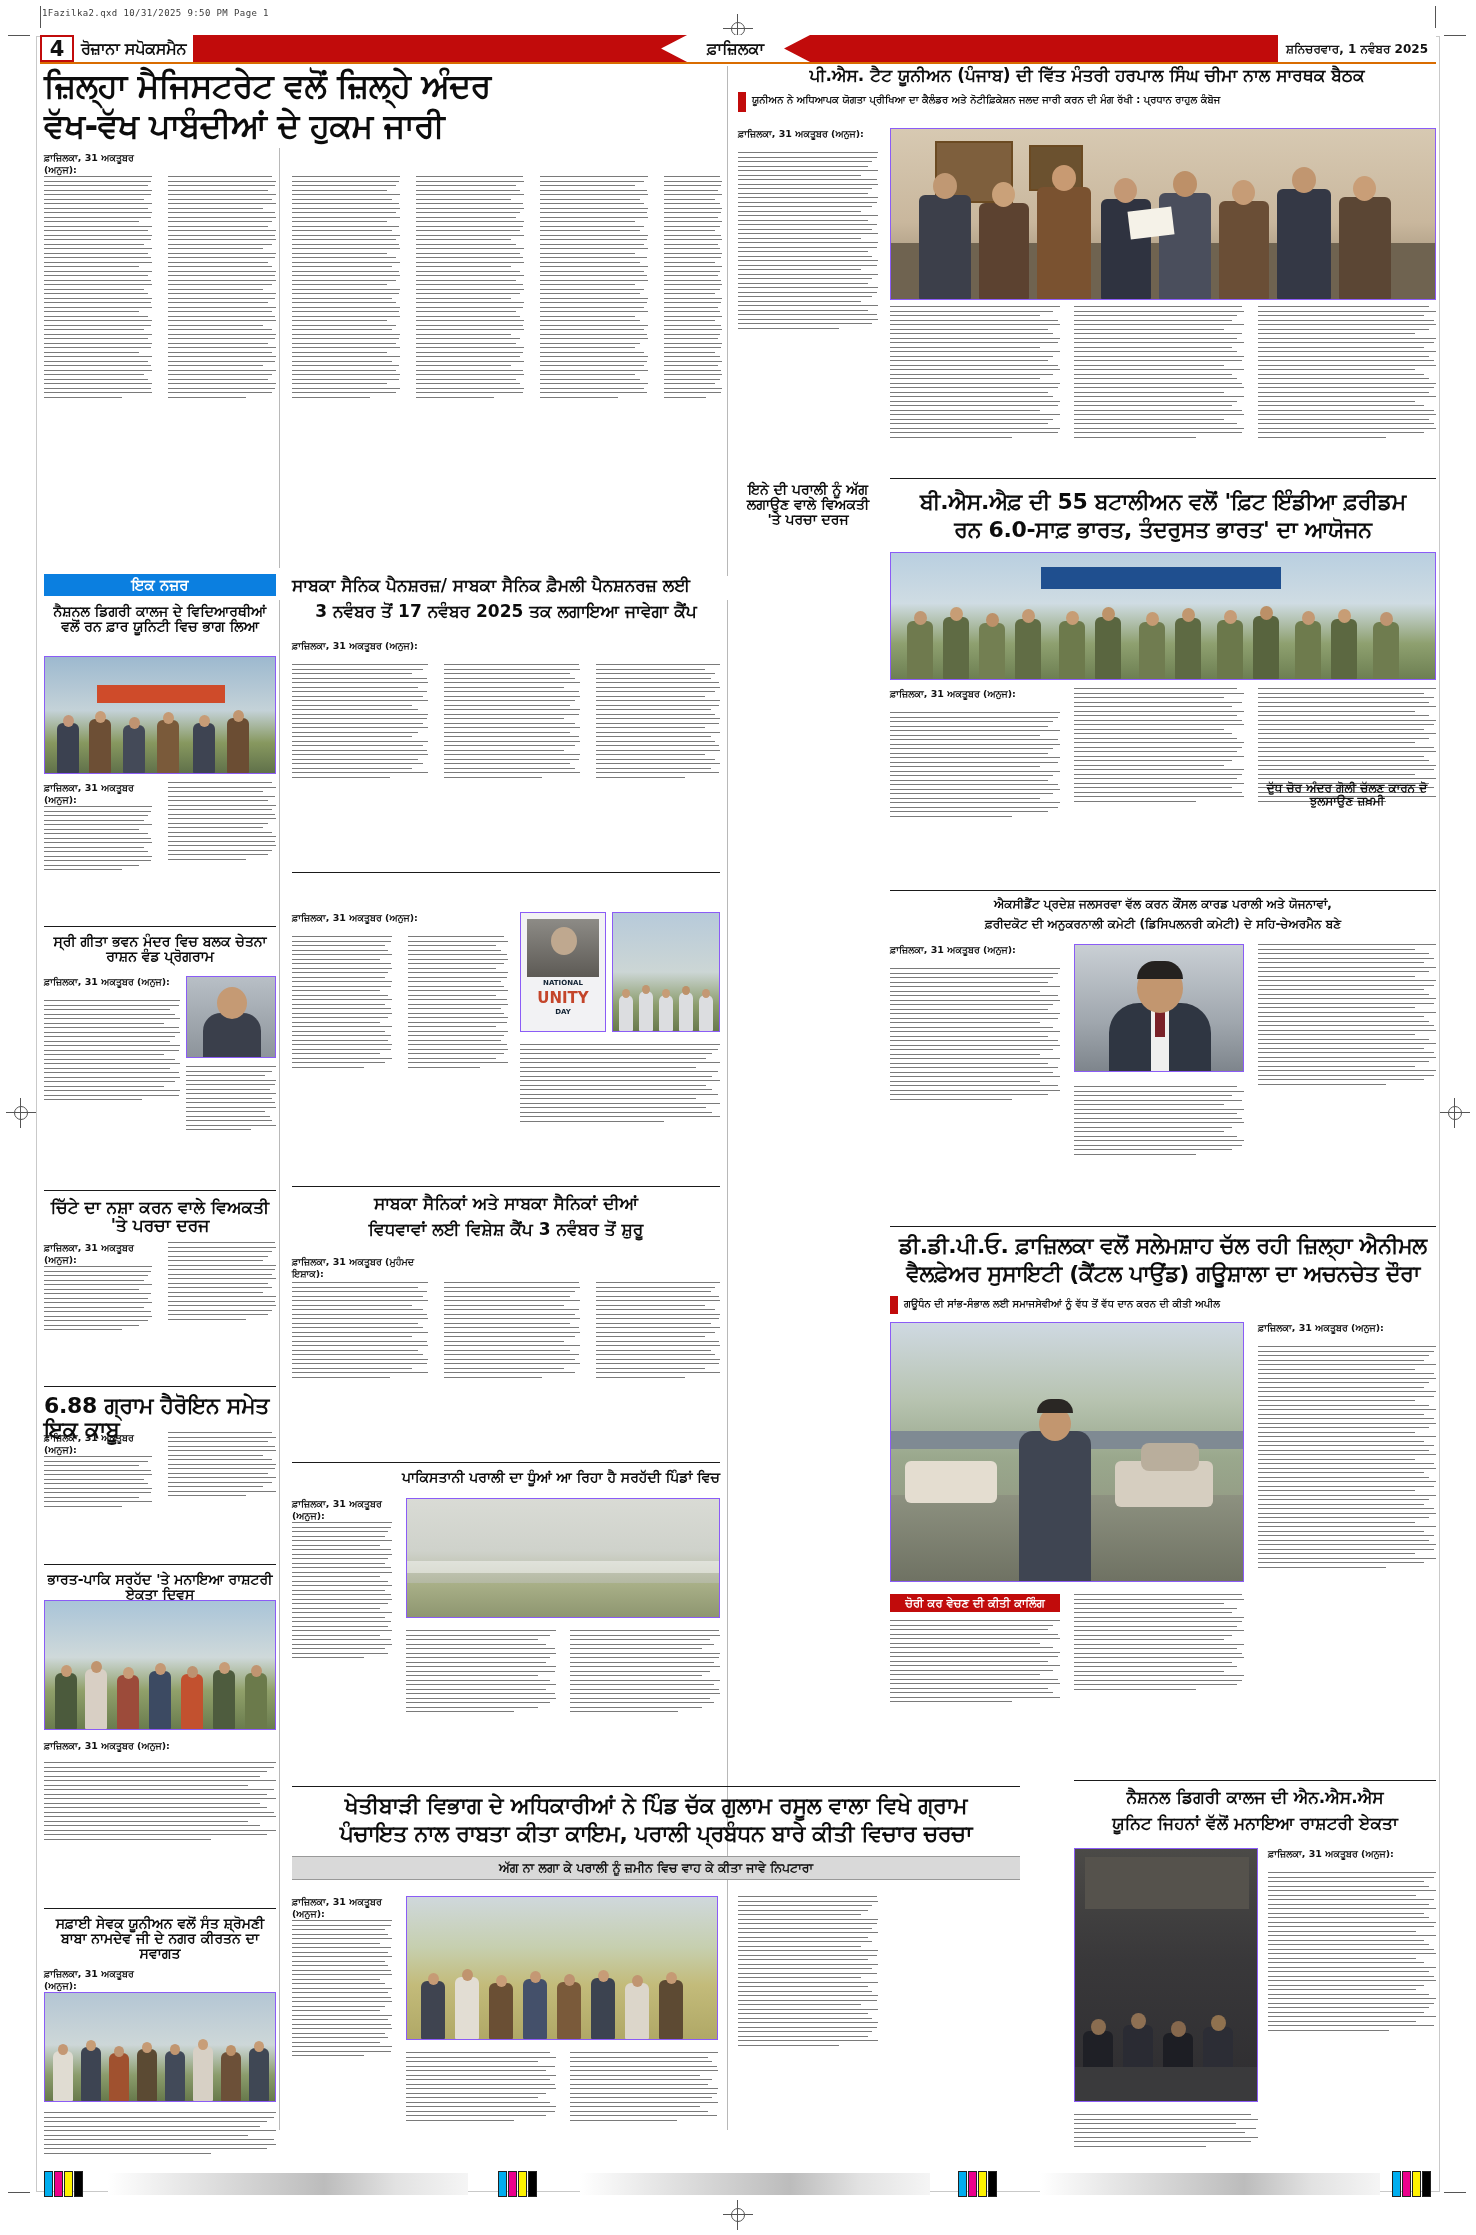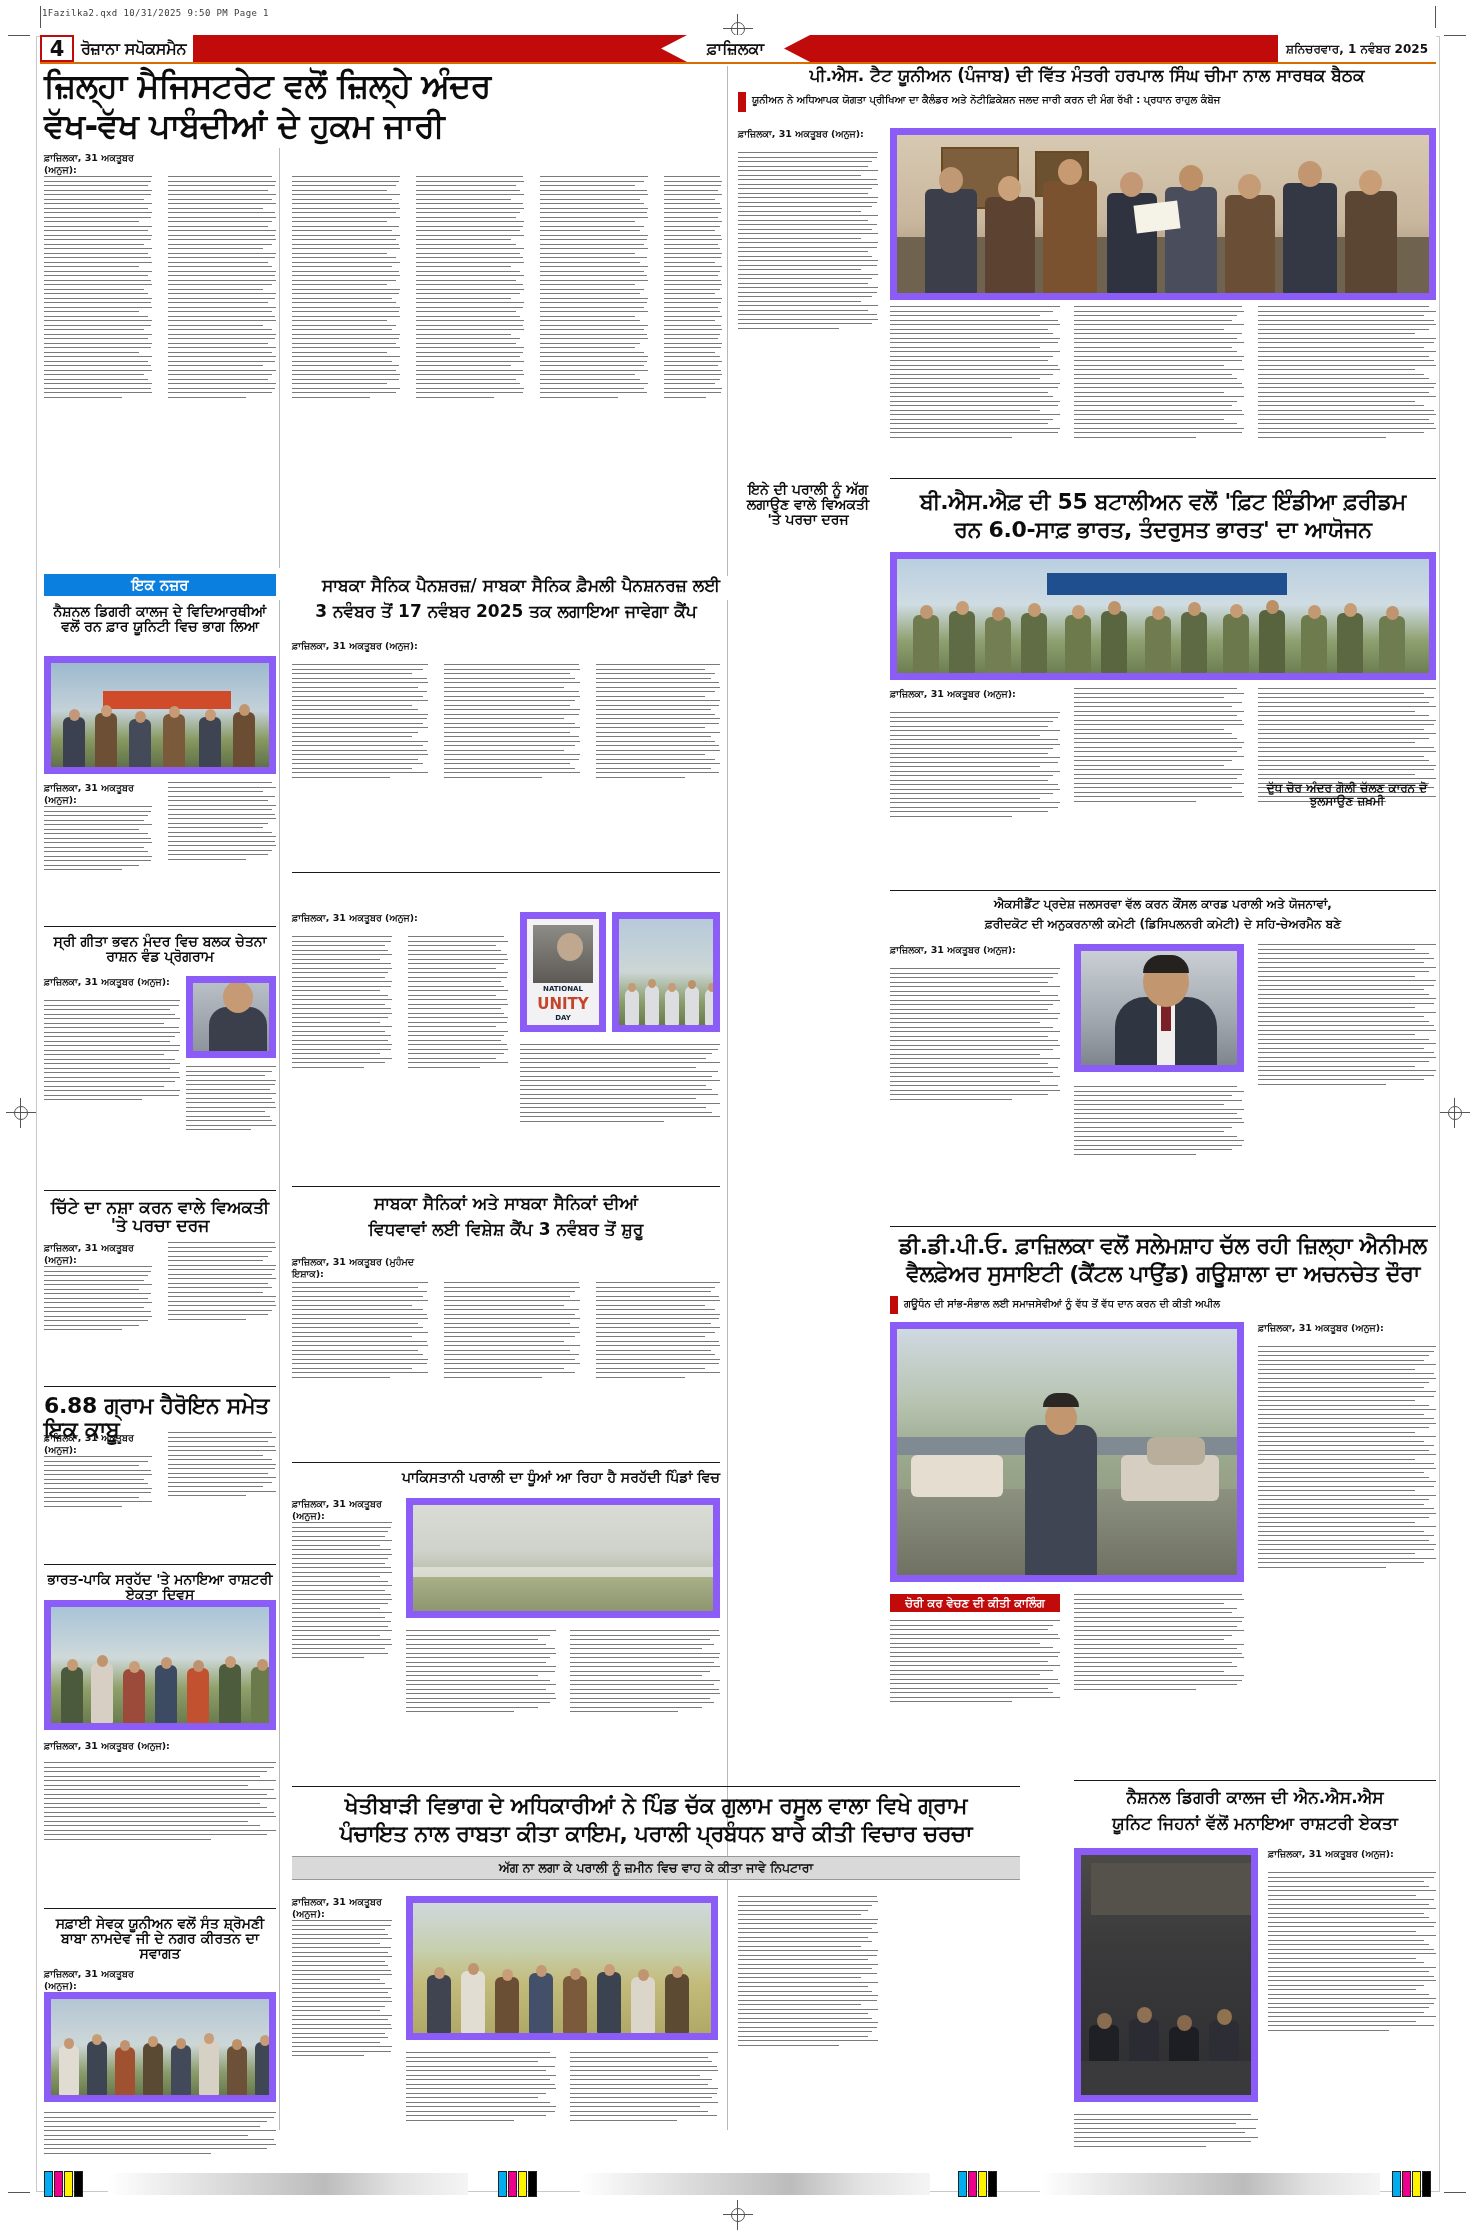--- a/index.html
+++ b/index.html
@@ -68,21 +68,21 @@
   .body { position:absolute; overflow:hidden; }
   .body .ln { height:1px; background:#5d5d5d; margin-bottom:4.05px; opacity:.82; }
   .body .ln.s1{ width:100%; } .body .ln.s2{ width:96%; } .body .ln.s3{ width:99%; }
   .body .ln.s4{ width:88%; } .body .ln.s5{ width:93%; } .body .ln.s6{ width:72%; }
   .body.dense .ln { margin-bottom:3.5px; }
 
   .dateline { position:absolute; font-size:9.5px; font-weight:bold; color:#111;
               line-height:1.3; }
 
   
-  .photo { position:absolute; overflow:hidden; border:7px solid #8b5cf6; }
+  .photo { position:absolute; overflow:hidden; border:1px solid #8b5cf6; }
   .photo .sky { position:absolute; inset:0; }
   .photo .fig { position:absolute; bottom:0; border-radius:6px 6px 1px 1px; }
   .photo .head { position:absolute; border-radius:50%; }
   .photo .frameart { position:absolute; border:2px solid #6b4a22; }
   .photo .band { position:absolute; left:0; right:0; }
 </style>
 </head>
 <body>
 
 <div class="page">
@@ -1038,21 +1038,21 @@
       <div class="ln s2"></div>
       <div class="ln s5"></div>
     <div class="ln s1"></div>
       <div class="ln s4"></div>
       <div class="ln s3"></div>
       <div class="ln s1"></div>
     <div class="ln s2"></div>
       <div class="ln s6"></div>
   </div>
 
-  <div class="hl hl-lg" style="left:292px; top:576px; width:428px; text-align:right;">ਸਾਬਕਾ ਸੈਨਿਕ ਪੈਨਸ਼ਰਜ਼/ ਸਾਬਕਾ ਸੈਨਿਕ ਫ਼ੈਮਲੀ ਪੈਨਸ਼ਨਰਜ਼ ਲਈ</div>
+  <div class="hl hl-lg" style="left:292px; top:576px; width:428px; text-align:left;">ਸਾਬਕਾ ਸੈਨਿਕ ਪੈਨਸ਼ਰਜ਼/ ਸਾਬਕਾ ਸੈਨਿਕ ਫ਼ੈਮਲੀ ਪੈਨਸ਼ਨਰਜ਼ ਲਈ</div>
   <div class="hl hl-lg" style="left:292px; top:602px; width:428px; text-align:center;">3 ਨਵੰਬਰ ਤੋਂ 17 ਨਵੰਬਰ 2025 ਤਕ ਲਗਾਇਆ ਜਾਵੇਗਾ ਕੈਂਪ</div>
 
   <div class="dateline" style="left:292px; top:640px; width:136px;">ਫ਼ਾਜ਼ਿਲਕਾ, 31 ਅਕਤੂਬਰ (ਅਨੁਜ):</div>
 
   <div class="body dense" style="left:292px; top:664px; width:136px; height:200px;">
     <div class="ln s1"></div>
       <div class="ln s2"></div>
       <div class="ln s4"></div>
       <div class="ln s3"></div>
     <div class="ln s1"></div>

